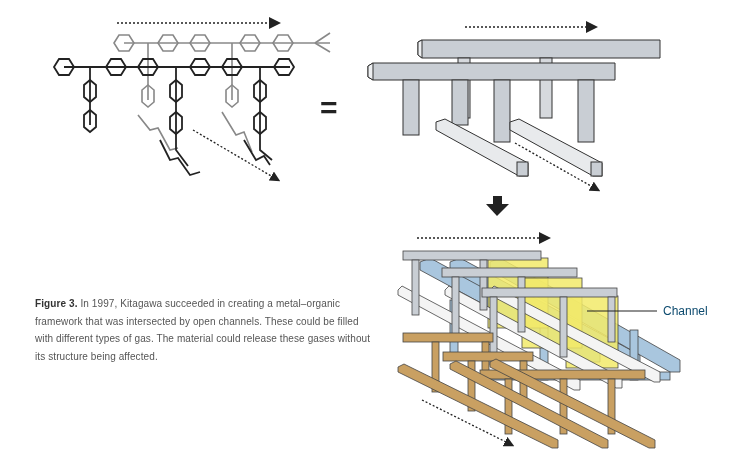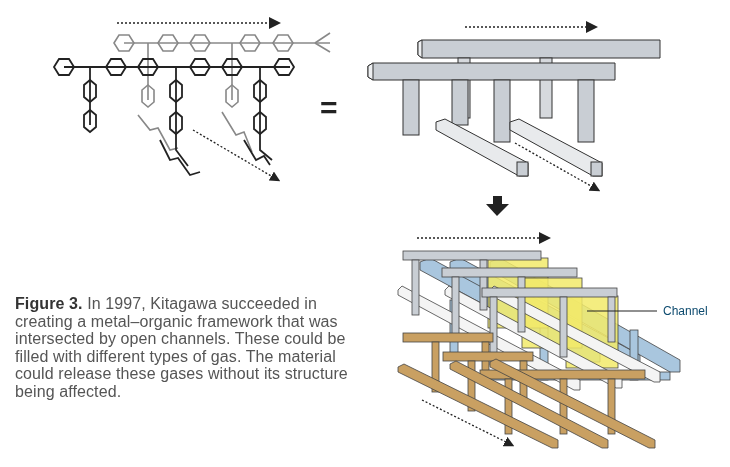--- a/index.html
+++ b/index.html
@@ -1,20 +1,20 @@
 <!DOCTYPE html>
 <html><head>
 <meta charset="utf-8">
 <style>
   html, body { margin: 0; padding: 0; background: #ffffff; }
   body { width: 730px; height: 467px; position: relative; overflow: hidden; font-family: "Liberation Sans", sans-serif; }
   #stage { position: absolute; left: 0; top: 0; width: 730px; height: 467px; }
   .caption {
-    position: absolute; left: 15px; top: 295px; width: 340px;
-    font-size: 16px; line-height: 17.5px; color: #555555; letter-spacing: 0.1px;
+    position: absolute; left: 35px; top: 295px; width: 340px;
+    font-size: 10px; line-height: 17.5px; color: #555555; letter-spacing: 0.1px;
   }
   .caption .fig { font-weight: bold; color: #333333; }
   .channel-label {
     position: absolute; left: 663px; top: 304px; font-size: 12px; color: #0c4a6e;
   }
 </style>
 </head>
 <body>
 
 <svg id="stage" viewBox="0 0 730 467" xmlns="http://www.w3.org/2000/svg">

